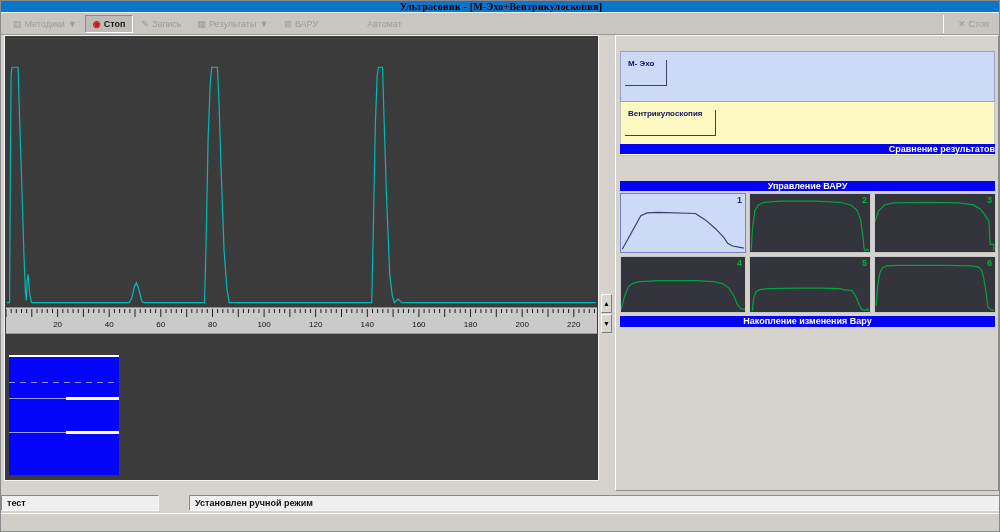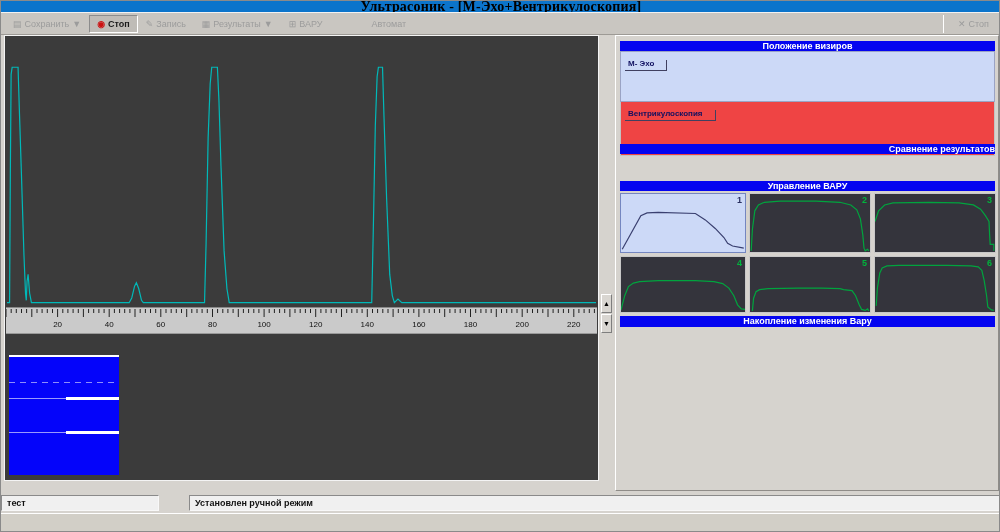--- a/index.html
+++ b/index.html
@@ -3,21 +3,21 @@
 <meta charset="utf-8">
 <style>
   * { margin:0; padding:0; box-sizing:border-box; }
   html,body { width:1000px; height:532px; overflow:hidden; }
   body { font-family:"Liberation Sans", sans-serif; background:var(--window_bg); position:relative;
          border:1px solid #8a8a8a; }
 
   
   .titlebar { position:absolute; left:0; top:0; width:1000px; height:11px;
     background:var(--titlebar_bg); text-align:center; line-height:11px;
-    font-family:"Liberation Serif", serif; font-weight:bold; font-size:14px; letter-spacing:.2px; }
+    font-family:"Liberation Serif", serif; font-weight:bold; font-size:10px; letter-spacing:.2px; }
 
   
   .toolbar { position:absolute; left:0; top:11px; width:1000px; height:23px;
     background:var(--toolbar_bg); border-top:1px solid #f2f2f2; border-bottom:1px solid #9d9a95;
     display:flex; align-items:center; padding:0 4px; }
   .tbtn { height:18px; display:inline-flex; align-items:center; gap:3px; padding:0 7px;
     font-size:9px; color:#9c9c9c; white-space:nowrap; border:1px solid transparent; }
   .tbtn .ticon { font-size:9px; }
   .tbtn.pressed { color:#1a1a1a; font-weight:bold;
     border-color:#8c8c8c #ffffff #ffffff #8c8c8c; background:#bfbcb7; }
@@ -52,22 +52,22 @@
 
   
   .panel-right { position:absolute; left:614px; top:34px; width:384px; height:456px;
     background:var(--window_bg); border:1px solid; border-color:#fff #8f8c88 #8f8c88 #fff; }
   .hdr { position:absolute; left:4px; width:375px; height:10px; background:var(--header_bg);
     color:var(--header_text); font-weight:bold; font-size:9px; line-height:10px; text-align:center; }
   .hdr1 { top:5px; } .hdr2 { top:108px;text-align:right; } .hdr3 { top:145px; } .hdr4 { top:280px; height:11px; line-height:11px; }
   .box-mecho { position:absolute; left:4px; top:15px; width:375px; height:51px;
     background:var(--selected_bg); border:1px solid #9aa3c4; }
   .box-vent { position:absolute; left:4px; top:66px; width:375px; height:54px;
-    background:#ef4444; border:1px solid #c2c2c2; border-top:none; }
-  .tab { display:inline-block; margin:2px 0 0 4px; padding:0 12px 2px 3px; font-size:8px; font-weight:bold;
+    background:#fef9c3; border:1px solid #c2c2c2; border-top:none; }
+  .tab { display:inline-block; margin:2px 0 0 4px; padding:0 12px 17px 3px; font-size:8px; font-weight:bold;
     color:#101060; border-bottom:1px solid #404060; border-right:1px solid #404060; line-height:8px; }
 
   .varu-grid { position:absolute; left:4px; top:157px; width:376px; }
   .varu-row { display:flex; gap:3px; margin-bottom:3px; }
   .varu-cell { position:relative; height:60px; background:var(--varu_dark_bg);
     border:1px solid #c8c8c8; }
   .varu-row2 .varu-cell { height:57px; }
   .vc1 { width:126px; } .vc2,.vc3 { width:122px; }
   .varu-cell.selected { background:var(--selected_bg); border-color:#7486c0; }
   .varu-num { position:absolute; right:3px; top:1px; font-size:9px; font-weight:bold; color:var(--varu_num); z-index:2; }
@@ -85,21 +85,21 @@
 </head>
 <body>
 
 <div class="titlebar">
   <span>Ультрасоник - </span><span>[М-Эхо+Вентрикулоскопия]</span>
 </div>
 
 <div class="toolbar">
   <div class="tbtn">
     <span class="ticon">▤</span>
-    <span>Сохранить</span>
+    <span>Методики</span>
     <span>▼</span>
   </div>
   <div class="tbtn pressed">
     <span class="ticon">◉</span>
     <span>Стоп</span>
   </div>
   <div class="tbtn">
     <span class="ticon">✎</span>
     <span>Запись</span>
   </div>
@@ -269,21 +269,20 @@
 <div class="midstrip">
   <div class="scrollbtn sb-up">
     <span>▲</span>
   </div>
   <div class="scrollbtn sb-down">
     <span>▼</span>
   </div>
 </div>
 
 <div class="panel-right">
-  <div class="hdr hdr1">Положение визиров</div>
   <div class="box-mecho">
     <span class="tab">М- Эхо</span>
   </div>
   <div class="box-vent">
     <span class="tab">Вентрикулоскопия</span>
   </div>
   <div class="hdr hdr2">Сравнение результатов</div>
   <div class="hdr hdr3">Управление ВАРУ</div>
 
   <div class="varu-grid">

